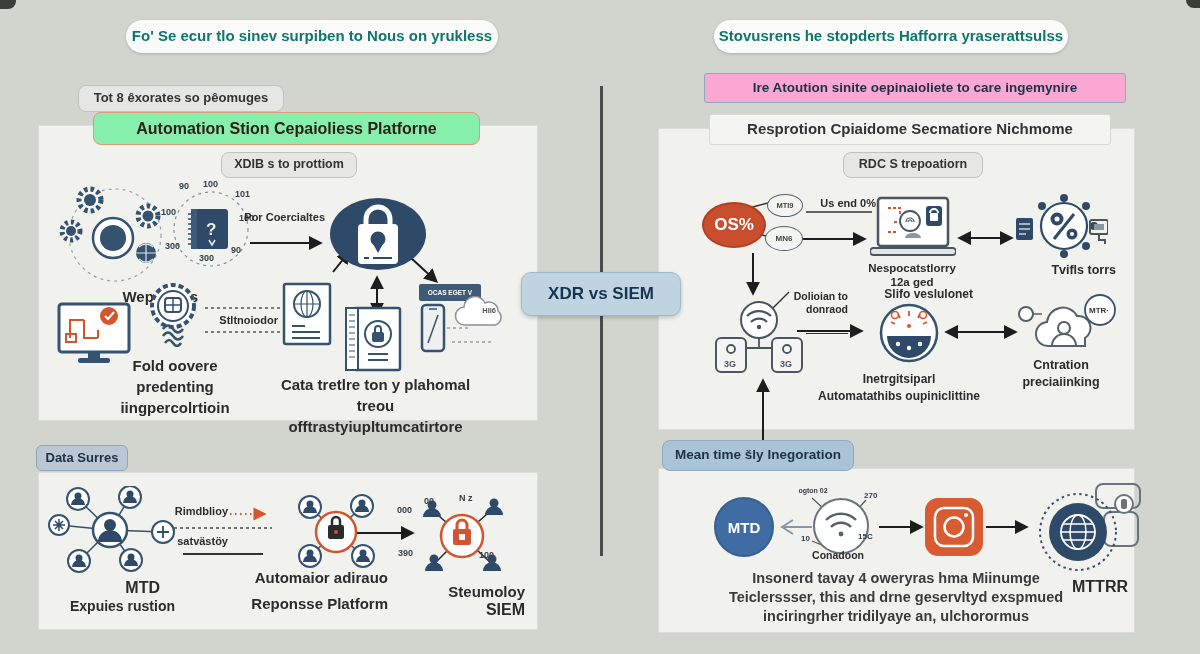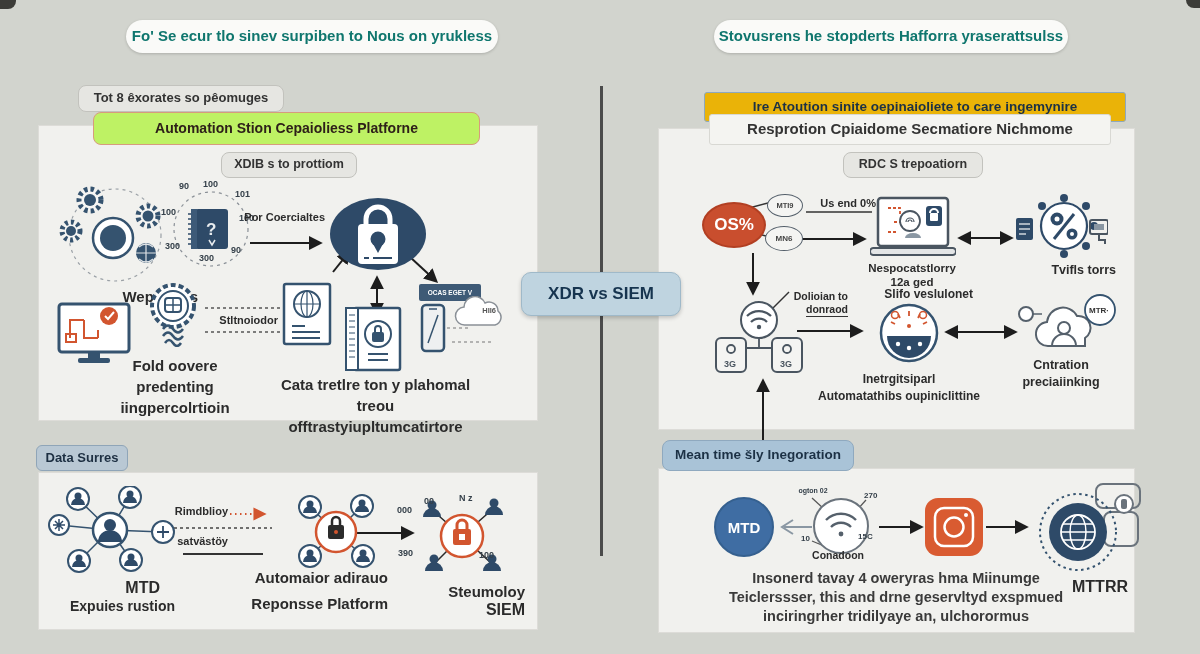--- a/index.html
+++ b/index.html
@@ -78,21 +78,21 @@
     <line x1="879" y1="527" x2="921" y2="527" stroke="#1d1d1d" stroke-width="2" marker-end="url(#ah)"></line>
     <line x1="986" y1="527" x2="1026" y2="527" stroke="#1d1d1d" stroke-width="2" marker-end="url(#ah)"></line>
   </svg>
 
   <div class="pill pill-white" style="left:126px;top:20px;width:372px;height:33px">Fo' Se ecur tlo sinev surpiben to Nous on yrukless</div>
   <div class="pill pill-white" style="left:714px;top:20px;width:354px;height:33px">Stovusrens he stopderts Hafforra yraserattsulss</div>
 
   <div class="pill" style="left:521px;top:272px;width:160px;height:44px;background:#bfd4e0;border:1px solid #9fb9c9;border-radius:10px;font-size:17px;color:#16344f;box-shadow:0 2px 4px rgba(0,0,0,.2)">XDR vs SIEM</div>
 
   <div class="pill tag" style="left:78px;top:85px;width:206px;height:27px;font-size:13px">Tot 8 êxorates so pêomuges</div>
-  <div class="pill" style="left:93px;top:112px;width:387px;height:33px;background:#bef264;border:1px solid #d79b7d;border-radius:8px;font-size:14px;color:#2e2019">Automation Stion Cepaioliess Platforne</div>
+  <div class="pill" style="left:93px;top:112px;width:387px;height:33px;background:#86efac;border:1px solid #d79b7d;border-radius:8px;font-size:16px;color:#2e2019">Automation Stion Cepaioliess Platforne</div>
   <div class="pill tag" style="left:221px;top:152px;width:136px;height:26px;font-size:12.5px">XDIB s to prottiom</div>
 
   <svg class="abs" style="left:58px;top:183px" width="115" height="100" viewBox="0 0 115 100">
     <circle cx="57" cy="52" r="46" fill="none" stroke="#9aa0a6" stroke-width="1.2" stroke-dasharray="3 4"></circle>
     <circle cx="32" cy="17" r="11" fill="#f6f6f4" stroke="#35536f" stroke-width="5" stroke-dasharray="3.5 3"></circle>
     <circle cx="32" cy="17" r="6" fill="#35536f"></circle>
     <circle cx="90" cy="33" r="10" fill="#f6f6f4" stroke="#35536f" stroke-width="5" stroke-dasharray="3.5 3"></circle>
     <circle cx="90" cy="33" r="5.5" fill="#35536f"></circle>
     <circle cx="13" cy="48" r="9" fill="#f6f6f4" stroke="#35536f" stroke-width="5" stroke-dasharray="3 3"></circle>
     <circle cx="13" cy="48" r="5" fill="#35536f"></circle>
@@ -269,21 +269,21 @@
     </g>
   </svg>
   <span class="num" style="left:397px;top:506px">000</span>
   <span class="num" style="left:424px;top:497px">00</span>
   <span class="num" style="left:459px;top:494px">N z</span>
   <span class="num" style="left:398px;top:549px">390</span>
   <span class="num" style="left:479px;top:551px">100</span>
   <div class="lbl" style="left:400px;top:583px;width:125px;font-size:15px">Steumoloy</div>
   <div class="lbl" style="left:400px;top:601px;width:125px;font-size:16px">SIEM</div>
 
-  <div class="pill" style="left:704px;top:92px;width:422px;height:30px;background:#eab308;border:1px solid #8ea8bd;border-radius:3px;font-size:13.5px;color:#1c3145">Ire Atoution sinite oepinaioliete to care ingemynire</div>
+  <div class="pill" style="left:704px;top:73px;width:422px;height:30px;background:#f9a8d4;border:1px solid #8ea8bd;border-radius:3px;font-size:13.5px;color:#1c3145">Ire Atoution sinite oepinaioliete to care ingemynire</div>
   <div class="pill" style="left:709px;top:114px;width:402px;height:31px;background:#f4f4f1;border:1px solid #d8d8d3;border-radius:3px;font-size:15px;color:#333">Resprotion Cpiaidome Secmatiore Nichmome</div>
   <div class="pill tag" style="left:843px;top:152px;width:140px;height:26px;font-size:12.5px">RDC S trepoatiorn</div>
 
   <div class="ellipse" style="left:702px;top:202px;width:64px;height:46px;background:#c94e2e;border:2px solid #b23f22;color:#ffffff;font-size:17px">OS%</div>
   <div class="ellipse" style="left:767px;top:194px;width:36px;height:23px;background:#f4f4f2;border:1.5px solid #55606b;color:#444;font-size:7.5px;font-weight:700">MTI9</div>
   <div class="ellipse" style="left:765px;top:226px;width:38px;height:25px;background:#f4f4f2;border:1.5px solid #55606b;color:#444;font-size:8px;font-weight:700">MN6</div>
   <div class="lbl" style="left:806px;top:197px;width:70px;font-size:11px">Us end 0%</div>
 
   <svg class="abs" style="left:870px;top:196px" width="86" height="64" viewBox="0 0 86 64">
     <rect x="8" y="2" width="70" height="48" rx="3" fill="#ffffff" stroke="#4a5560" stroke-width="2.5"></rect>
@@ -319,21 +319,21 @@
     <rect x="0" y="24" width="17" height="22" rx="2" fill="#2e4a68"></rect>
     <path d="M3,30 h11 M3,35 h11 M3,40 h7" stroke="#cfd6db" stroke-width="1.5"></path>
     <rect x="74" y="26" width="18" height="14" rx="2" fill="none" stroke="#4a5560" stroke-width="2"></rect>
     <rect x="78" y="30" width="10" height="6" fill="#8a97a3"></rect>
     <path d="M83,40 v6 h6 v4" stroke="#4a5560" stroke-width="2" fill="none"></path>
   </svg>
   <div class="lbl" style="left:1008px;top:263px;width:108px;font-size:12.5px">Tvifls torrs</div>
 
   <div class="lbl" style="left:845px;top:287px;width:128px;font-size:12px">Slifo veslulonet</div>
   <div class="lbl" style="left:786px;top:290px;width:62px;font-size:10.5px">Dolioian to</div>
-  <div class="lbl" style="left:786px;top:303px;width:62px;font-size:10.5px"><span style="border-bottom:1.5px solid #333;padding-bottom:1px">donraod</span></div>
+  <div class="lbl" style="left:786px;top:303px;width:62px;font-size:10.5px"><span style="border-bottom:1.5px solid #333;padding-bottom:18px">donraod</span></div>
 
   <svg class="abs" style="left:710px;top:296px" width="100" height="80" viewBox="0 0 100 80">
     <path d="M49,40 v12 h-14 M49,52 h14" stroke="#4a5560" stroke-width="1.8" fill="none"></path>
     <circle cx="49" cy="24" r="18" fill="#ffffff" stroke="#4a5560" stroke-width="2"></circle>
     <path d="M41,26 a11,11 0 0 1 16,0 M37,20 a17,17 0 0 1 24,0" stroke="#4a5560" stroke-width="2.2" fill="none"></path>
     <circle cx="49" cy="31" r="2.2" fill="#4a5560"></circle>
     <rect x="6" y="42" width="30" height="34" rx="5" fill="#f4f4f2" stroke="#4a5560" stroke-width="2"></rect>
     <circle cx="21" cy="53" r="4" fill="none" stroke="#4a5560" stroke-width="1.8"></circle>
     <text x="14" y="71" font-size="9" font-weight="bold" fill="#4a5560">3G</text>
     <rect x="62" y="42" width="30" height="34" rx="5" fill="#f4f4f2" stroke="#4a5560" stroke-width="2"></rect>

